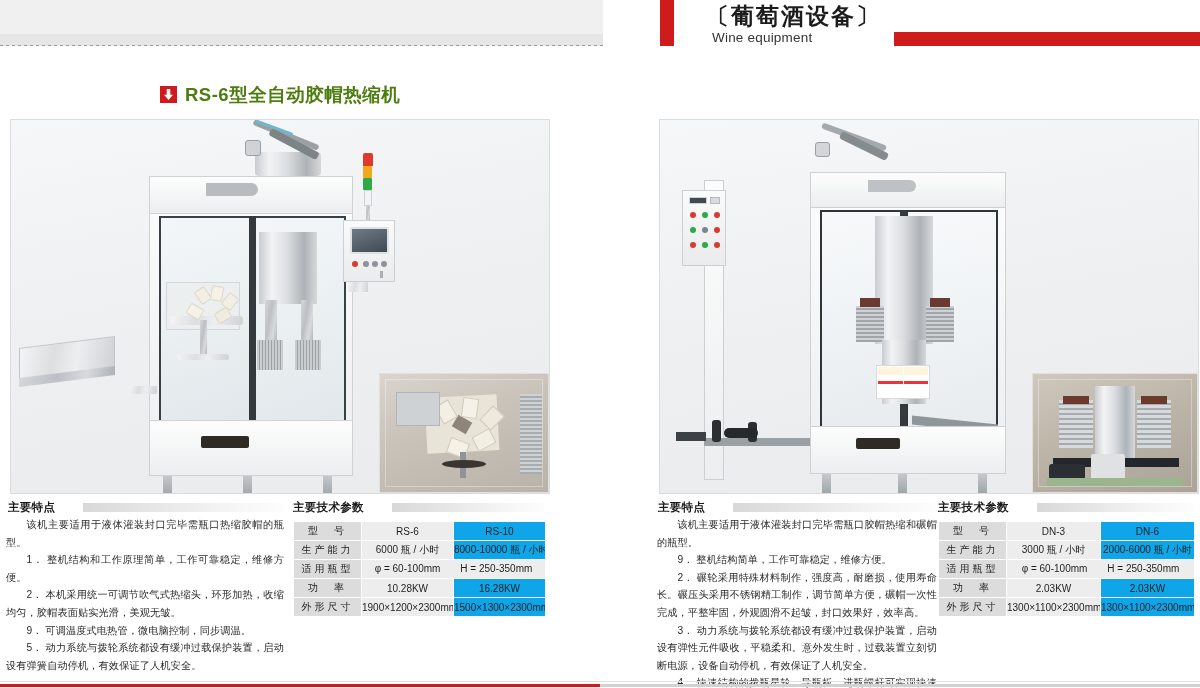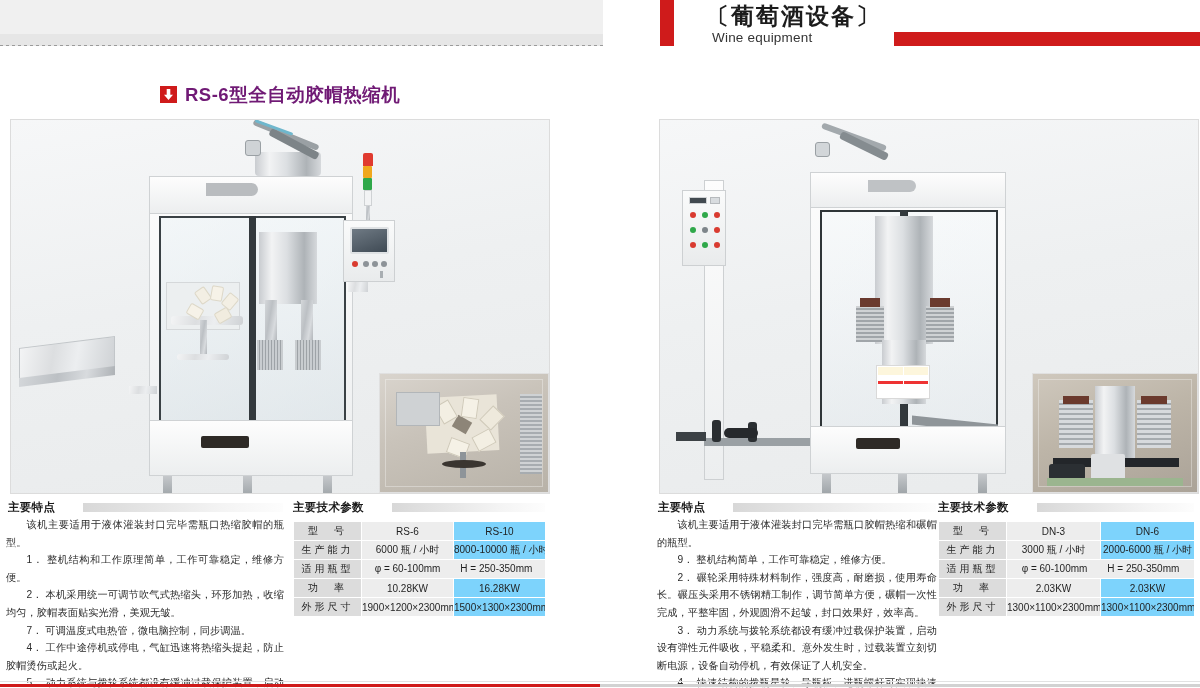--- a/index.html
+++ b/index.html
@@ -26,21 +26,21 @@
             letter-spacing: .2px; white-space: nowrap; }
 
   
   .ptitle { position: absolute; display: flex; align-items: center; gap: 8px; }
   .ptitle .arrow { width: 17px; height: 17px; background: #cf1b1b; position: relative; flex: 0 0 auto; }
   .ptitle .arrow::after {
     content: ""; position: absolute; left: 4px; top: 3px; width: 9px; height: 11px;
     background: #fff;
     clip-path: polygon(30% 0,70% 0,70% 52%,100% 52%,50% 100%,0 52%,30% 52%);
   }
-  .ptitle .txt { font-size: 18.5px; font-weight: 700; color: #701a75; letter-spacing: .5px; white-space: nowrap; }
+  .ptitle .txt { font-size: 18.5px; font-weight: 700; color: #4d7c0f; letter-spacing: .5px; white-space: nowrap; }
   #title-left  { left: 160px; top: 82px; }
   #title-right { left: 793px; top: 82px; }
 
   
   .photo { position: absolute; border: 1px solid #dcdcdc;
            background: linear-gradient(170deg,#f6f7f8 0%,#eef0f1 45%,#e9ebec 100%); overflow: hidden; }
   #photo-left  { left: 10px;  top: 119px; width: 540px; height: 375px; }
   #photo-right { left: 659px; top: 119px; width: 540px; height: 375px; }
 
   .inset { position: absolute; background: #fff; border: 1px solid #e0e0e0; overflow: hidden;
@@ -77,21 +77,21 @@
   .feat { position: absolute; font-size: 10.2px; line-height: 17.6px; color: #2b2b2b;
           text-align: justify; letter-spacing: .1px; }
   .feat p { margin: 0; text-indent: 2em; }
 
   
   .spec { position: absolute; border-collapse: collapse; font-size: 10px; color: #1f1f1f; table-layout: fixed; }
   .spec td { border: 1px solid #ffffff; padding: 2px 0; text-align: center; height: 17px;
              white-space: nowrap; overflow: hidden; }
   .spec td.k { background: #dcdcdc; font-weight: 400; letter-spacing: 3px; }
   .spec td.v { background: #ededed; }
-  .spec td.v2 { background: #7dd3fc; }
+  .spec td.v2 { background: #0ea5e9; }
 
   
   .bot-red  { position: absolute; left: 0; top: 684px; width: 600px; height: 3px; background: #cf1b1b; }
   .bot-gray { position: absolute; left: 600px; top: 684px; width: 600px; height: 3px; background: #d2d2d2; }
   .bot-line { position: absolute; left: 0; top: 681px; width: 1200px; height: 1px; background: #e2e2e2; }
 </style>
 </head>
 <body>
 
 <div class="page">
@@ -258,22 +258,21 @@
   </div>
 
   <div class="sec-head" style="left:8px;top:500px;width:275px;">
     <span class="t">主要特点</span>
     <span class="bar" style="flex:1;"></span>
   </div>
   <div class="feat" style="left:6px;top:516px;width:278px;">
     <p>该机主要适用于液体灌装封口完毕需瓶口热缩胶帽的瓶型。</p>
     <p>1． 整机结构和工作原理简单，工作可靠稳定，维修方便。</p>
     <p>2． 本机采用统一可调节吹气式热缩头，环形加热，收缩均匀，胶帽表面贴实光滑，美观无皱。</p>
-    <p>7． 可调温度式电热管，微电脑控制，同步调温。</p>
-    <p>4． 工作中途停机或停电，气缸迅速将热缩头提起，防止胶帽烫伤或起火。</p>
+    <p>9． 可调温度式电热管，微电脑控制，同步调温。</p>
     <p>5． 动力系统与拨轮系统都设有缓冲过载保护装置，启动设有弹簧自动停机，有效保证了人机安全。</p>
   </div>
 
   <div class="sec-head" style="left:293px;top:500px;width:252px;">
     <span class="t">主要技术参数</span>
     <span class="bar" style="flex:1;"></span>
   </div>
   <table class="spec" style="left:293px;top:521px;width:252px;">
     <colgroup>
         <col style="width:68px">

